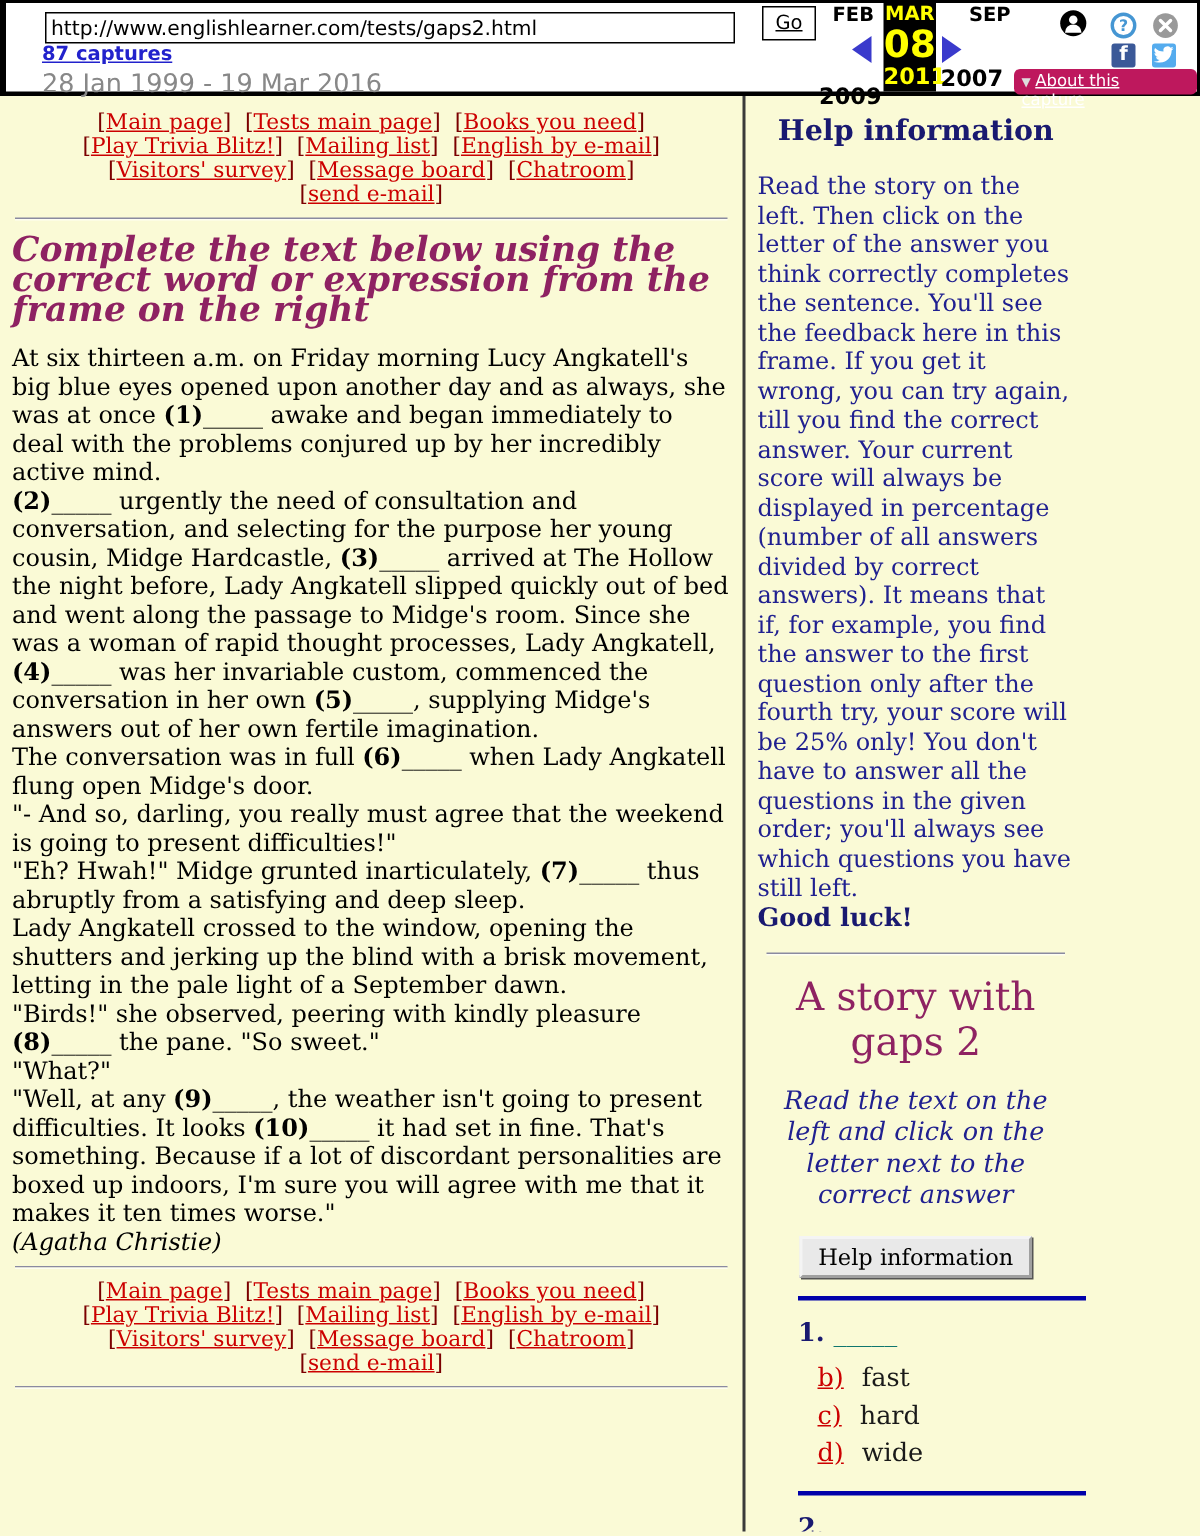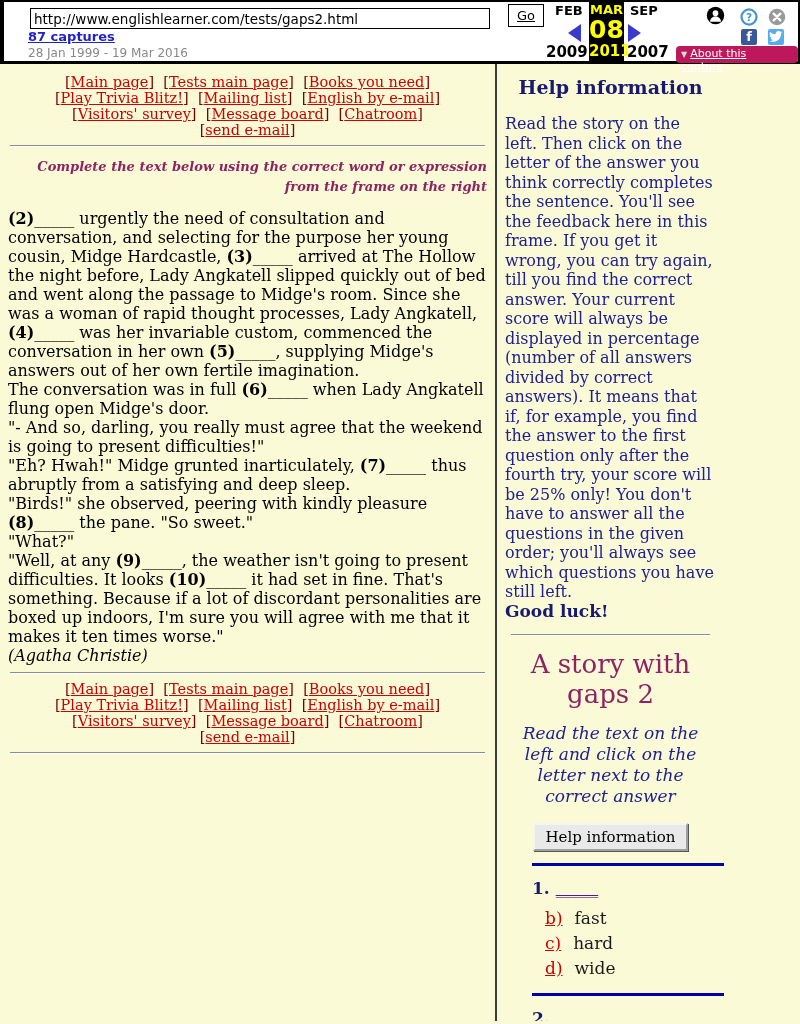--- a/index.html
+++ b/index.html
@@ -9,73 +9,73 @@
   
   .toolbar { position:relative; width:800px; height:64px; background:#fff;
              border:2px solid #000; border-left:4px solid #000; border-bottom:3px solid #000;
              font-family:"DejaVu Sans","Liberation Sans",sans-serif; }
   .url-input { position:absolute; left:26px; top:6px; width:460px; height:21px;
                border:1px solid #000; font:13.5px "DejaVu Sans",sans-serif; padding:0 3px; color:#000; }
   .go-btn { position:absolute; left:504px; top:2px; width:36px; height:23px;
             background:#fff; border:1px solid #000; font:13px "DejaVu Sans",sans-serif; cursor:pointer;text-decoration:underline; }
   .captures { position:absolute; left:24px; top:27px; font-size:13px; font-weight:bold;
               color:#2222CC; text-decoration:underline; }
-  .daterange { position:absolute; left:24px; top:44px; font-size:12px; color:#888; }
+  .daterange { position:absolute; left:24px; top:44px; font-size:17px; color:#888; }
   .mon { position:absolute; top:1px; font-size:13px; font-weight:bold; color:#000;text-align:right; }
-  .mon-prev { left:551px; } .mon-next { left:626px; }
+  .mon-prev { left:551px; } .mon-next { left:642px; }
   .black-col { position:absolute; left:585px; top:0; width:35px; height:59px;
                background:#000; text-align:center; color:#FFFF00; font-weight:bold; }
   .black-col .m { font-size:13px; line-height:15px; }
   .black-col .d { font-size:25px; line-height:26px; }
   .black-col .y { font-size:15px; line-height:17px; }
   .arrow { position:absolute; width:0; height:0; cursor:pointer; }
   .arrow-left  { left:564px; top:22px; border-top:9px solid transparent; border-bottom:9px solid transparent; border-right:13px solid #3A3ACC; }
   .arrow-right { left:624px; top:22px; border-top:9px solid transparent; border-bottom:9px solid transparent; border-left:13px solid #3A3ACC; }
   .yr { position:absolute; top:41px; font-size:15px; font-weight:bold; color:#000; }
-  .yr-prev { left:542px; } .yr-next { left:623px; }
+  .yr-prev { left:542px;margin-top:12px; } .yr-next { left:623px; }
   .tb-icon { position:absolute; cursor:pointer; }
   .fb { left:737px; top:27px; width:16px; height:16px; background:#3B5998; border-radius:2px;
         color:#fff; font:bold 13px/16px "DejaVu Sans",sans-serif; text-align:center; }
   .tw { left:764px; top:27px; width:16px; height:16px; background:#55ACEE; border-radius:2px; }
   .about { position:absolute; left:672px; top:44px; height:17px; padding:1px 7px 1px 5px;
            background:#be185d; border-radius:4px; color:#fff; font-size:11px; cursor:pointer; }
   .about u { margin-left:3px; }
   .about .tri { font-size:8px; color:#ddd; }
 
   
   .frames { display:flex; width:724px; height:957px; background:#FAFAD6; }
   .frame-left { width:497px; height:100%; border-right:2px solid #3a3a3a; padding:8px 8px 0 8px; overflow:hidden; }
   .frame-right { flex:1; height:100%; padding:10px 8px 0 8px; overflow:hidden; }
 
   
   .nav { text-align:center; font-size:14.5px; line-height:16px; margin:2px 0 6px 0; }
   .nav .br { color:#7B0000; }
   .nav a { color:#CC0000; text-decoration:underline; cursor:pointer; }
   hr.gray { border:none; border-top:1px solid #8a8aa0; border-bottom:1px solid #fefef2; margin:7px 2px; }
-  .main-heading { text-align:right; font-size:13px; font-weight:bold; font-style:italic;
+  .main-heading { text-align:left; font-size:23px; font-weight:bold; font-style:italic;
                   color:#8E2262; margin:10px 0 12px 0; line-height:20px; }
   .story { font-size:16px; line-height:19px; color:#000; }
   .story b { font-weight:bold; }
   .story .byline { font-style:italic; }
 
   
   .help-title { text-align:center; font-size:19px; font-weight:bold; color:#191970; margin:2px 0 16px 0; }
   .help-body { font-size:16px; line-height:19.5px; color:#202090; }
   .good-luck { font-size:17px; font-weight:bold; color:#191970; }
   hr.gray2 { border:none; border-top:1px solid #8a8aa0; border-bottom:1px solid #fefef2; margin:13px 6px; }
   .ex-title { text-align:center; font-size:26px; color:#8E2262; margin:6px 0 14px 0; }
   .ex-instr { text-align:center; font-size:17px; font-style:italic; color:#202090; line-height:21px; margin:0 4px 16px 4px; }
   .help-btn-wrap { text-align:center; margin:4px 0 10px 0; }
   .help-btn { font:15px "DejaVu Serif",serif; padding:3px 10px; background:#e9e9e9;
               border:2px outset #f4f4f4; box-shadow:1px 1px 0 #555; cursor:pointer; }
   .questions { padding-left:27px; }
   .q-rule { border:none; height:3px; background:#0000AA; width:232px; margin:12px 0 12px 0; }
   .q-line { font-size:17px; margin:4px 0 8px 0; }
   .q-num { font-weight:bold; color:#191970; }
-  .q-blank { color:#4c1d95; text-decoration:underline; cursor:pointer; }
+  .q-blank { color:#0f766e; cursor:pointer; }
   .opt { font-size:17px; line-height:25px; margin-left:13px; }
   .opt a { color:#CC0000; text-decoration:underline; cursor:pointer; margin-right:12px; }
   .opt .txt { color:#1a1a1a; }
 </style>
 </head>
 <body>
 
 <div class="toolbar">
   <input class="url-input" value="http://www.englishlearner.com/tests/gaps2.html" style="">
   <button class="go-btn">Go</button>
@@ -125,24 +125,26 @@
   <div class="frame-left">
     <div class="nav">
         <div><span class="br">[</span><a>Main page</a><span class="br">]</span>&nbsp; <span class="br">[</span><a>Tests main page</a><span class="br">]</span>&nbsp; <span class="br">[</span><a>Books you need</a><span class="br">]</span></div>
         <div><span class="br">[</span><a>Play Trivia Blitz!</a><span class="br">]</span>&nbsp; <span class="br">[</span><a>Mailing list</a><span class="br">]</span>&nbsp; <span class="br">[</span><a>English by e-mail</a><span class="br">]</span></div>
         <div><span class="br">[</span><a>Visitors' survey</a><span class="br">]</span>&nbsp; <span class="br">[</span><a>Message board</a><span class="br">]</span>&nbsp; <span class="br">[</span><a>Chatroom</a><span class="br">]</span></div>
         <div><span class="br">[</span><a>send e-mail</a><span class="br">]</span></div>
       </div>
     <hr class="gray">
     <div class="main-heading">Complete the text below using the correct word or expression from the frame on the right</div>
     <div class="story">
+        <div>At six thirteen a.m. on Friday morning Lucy Angkatell's big blue eyes opened upon another day and as always, she was at once <b>(1)</b>_____ awake and began immediately to deal with the problems conjured up by her incredibly active mind.</div>
         <div><b>(2)</b>_____ urgently the need of consultation and conversation, and selecting for the purpose her young cousin, Midge Hardcastle, <b>(3)</b>_____ arrived at The Hollow the night before, Lady Angkatell slipped quickly out of bed and went along the passage to Midge's room. Since she was a woman of rapid thought processes, Lady Angkatell, <b>(4)</b>_____ was her invariable custom, commenced the conversation in her own <b>(5)</b>_____, supplying Midge's answers out of her own fertile imagination.</div>
         <div>The conversation was in full <b>(6)</b>_____ when Lady Angkatell flung open Midge's door.</div>
         <div>"- And so, darling, you really must agree that the weekend is going to present difficulties!"</div>
         <div>"Eh? Hwah!" Midge grunted inarticulately, <b>(7)</b>_____ thus abruptly from a satisfying and deep sleep.</div>
+        <div>Lady Angkatell crossed to the window, opening the shutters and jerking up the blind with a brisk movement, letting in the pale light of a September dawn.</div>
         <div>"Birds!" she observed, peering with kindly pleasure <b>(8)</b>_____ the pane. "So sweet."</div>
         <div>"What?"</div>
         <div>"Well, at any <b>(9)</b>_____, the weather isn't going to present difficulties. It looks <b>(10)</b>_____ it had set in fine. That's something. Because if a lot of discordant personalities are boxed up indoors, I'm sure you will agree with me that it makes it ten times worse."</div>
         <div class="byline">(Agatha Christie)</div>
       </div>
     <hr class="gray">
     <div class="nav">
         <div><span class="br">[</span><a>Main page</a><span class="br">]</span>&nbsp; <span class="br">[</span><a>Tests main page</a><span class="br">]</span>&nbsp; <span class="br">[</span><a>Books you need</a><span class="br">]</span></div>
         <div><span class="br">[</span><a>Play Trivia Blitz!</a><span class="br">]</span>&nbsp; <span class="br">[</span><a>Mailing list</a><span class="br">]</span>&nbsp; <span class="br">[</span><a>English by e-mail</a><span class="br">]</span></div>
         <div><span class="br">[</span><a>Visitors' survey</a><span class="br">]</span>&nbsp; <span class="br">[</span><a>Message board</a><span class="br">]</span>&nbsp; <span class="br">[</span><a>Chatroom</a><span class="br">]</span></div>

